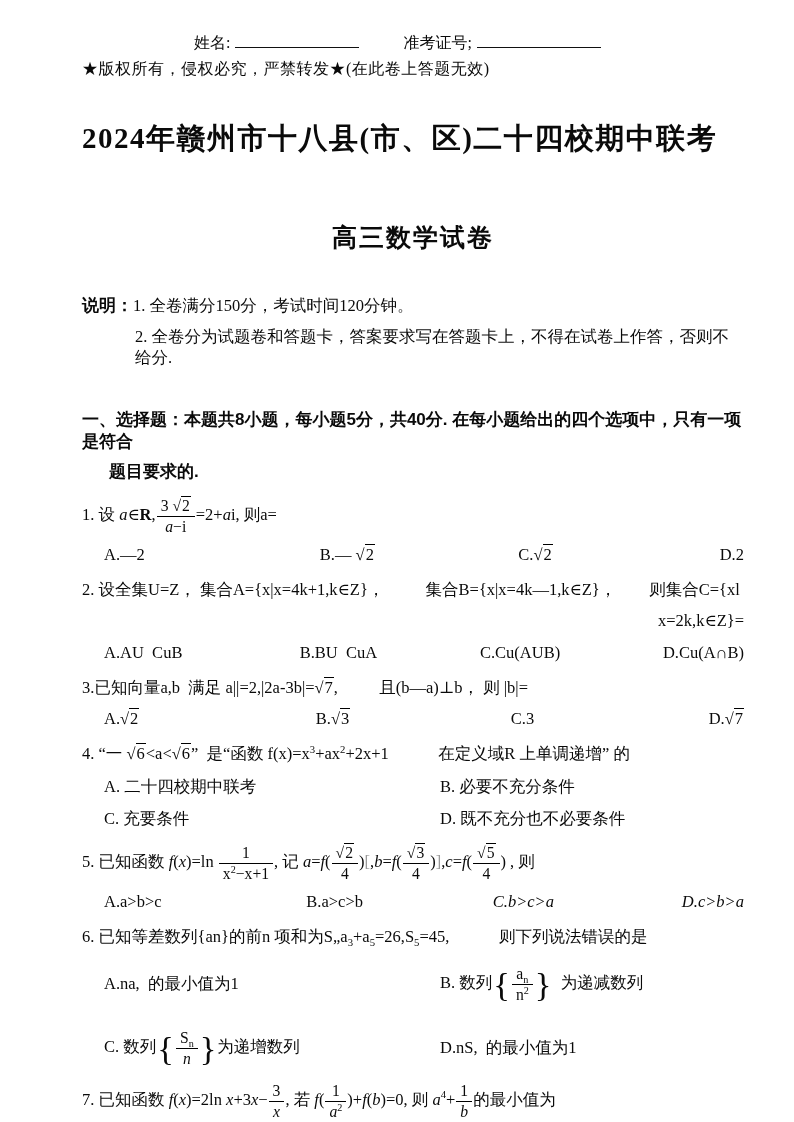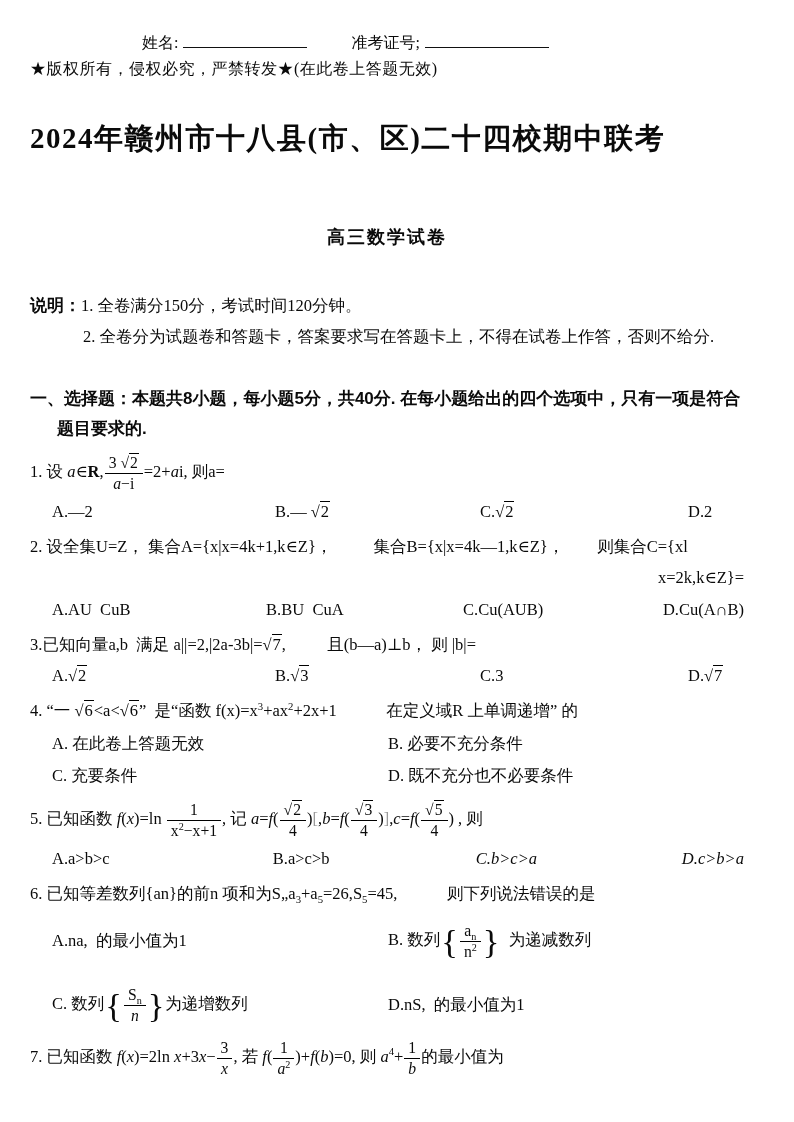--- a/index.html
+++ b/index.html
@@ -1,35 +1,35 @@
 <!DOCTYPE html>
 <html><head>
 <meta charset="utf-8">
 <style>
   html,body{margin:0;padding:0;background:#fff;}
   .page{
     position:relative;
     width:794px;height:1122px;
     box-sizing:border-box;
-    padding:26px 50px 0 30px;
+    padding:26px 50px 0 82px;
     margin:0 auto;
     background:#fff;
     color:#0a0a0a;
     font-family:"Liberation Serif","DejaVu Serif",serif;
     font-size:16.5px;
     overflow:hidden;
   }
   
   .header-row{margin:6px 0 0 112px;font-size:16px;}
   .blank-line{display:inline-block;width:124px;height:15px;border-bottom:1.6px solid #111;margin-left:5px;vertical-align:baseline;}
   .gap-left{margin-left:44px;}
   .copyright{margin-top:5px;font-size:16px;letter-spacing:0.5px;}
   
   .title{margin:40px 0 0;text-align:left;font-size:29px;font-weight:bold;letter-spacing:1.5px;line-height:36px;font-family:"Liberation Serif","DejaVu Serif",serif;}
-  .subtitle{margin:66px 0 0;text-align:center;font-size:18px;font-weight:bold;letter-spacing:2px;line-height:30px;font-family:"Liberation Sans","DejaVu Sans",sans-serif;}
+  .subtitle{margin:66px 0 0;text-align:center;font-size:25px;font-weight:bold;letter-spacing:2px;line-height:30px;font-family:"Liberation Sans","DejaVu Sans",sans-serif;}
   
   .notes{margin-top:43px;line-height:21px;}
   .notes .label{font-weight:bold;font-family:"Liberation Sans","DejaVu Sans",sans-serif;font-size:17px;}
   .notes-l2{margin:10px 0 0 53px;}
   
   .section{margin-top:41px;font-weight:bold;font-family:"Liberation Sans","DejaVu Sans",sans-serif;font-size:17px;line-height:22px;}
   .section .l2{margin-top:8px;margin-left:27px;}
   
   .question{margin-top:13px;}
   .q-line{white-space:pre-wrap;line-height:1.5;}
@@ -104,21 +104,21 @@
       <span class="o1">A.<span class="rt">√<span class="rtv">2</span></span></span>
       <span class="o2">B.<span class="rt">√<span class="rtv">3</span></span></span>
       <span class="o3">C.3</span>
       <span class="o4">D.<span class="rt">√<span class="rtv">7</span></span></span>
     </div>
   </div>
 
   <div class="question">
     <div class="q-line">4. “一 <span class="rt">√<span class="rtv">6</span></span>&lt;a&lt;<span class="rt">√<span class="rtv">6</span></span>”  是“函数 f(x)=x<sup>3</sup>+ax<sup>2</sup>+2x+1            在定义域R 上单调递增” 的</div>
     <div class="opt-grid2">
-      <span>A. 在此卷上答题无效</span>
+      <span>A. 二十四校期中联考</span>
       <span>B. 必要不充分条件</span>
       <span>C. 充要条件</span>
       <span>D. 既不充分也不必要条件</span>
     </div>
   </div>
 
   <div class="question">
     <div class="q-line">5. 已知函数 <i>f</i>(<i>x</i>)=ln <span class="frac"><span class="num">1</span><span class="den">x<sup>2</sup>−x+1</span></span>, 记 <i>a</i>=<i>f</i>(<span class="frac"><span class="num"><span class="rt">√<span class="rtv">2</span></span></span><span class="den">4</span></span>)<span class="ghost">[</span>,<i>b</i>=<i>f</i>(<span class="frac"><span class="num"><span class="rt">√<span class="rtv">3</span></span></span><span class="den">4</span></span>)<span class="ghost">]</span>,<i>c</i>=<i>f</i>(<span class="frac"><span class="num"><span class="rt">√<span class="rtv">5</span></span></span><span class="den">4</span></span>) , 则</div>
     <div class="opt-row">
       <span class="o1">A.a&gt;b&gt;c</span>

